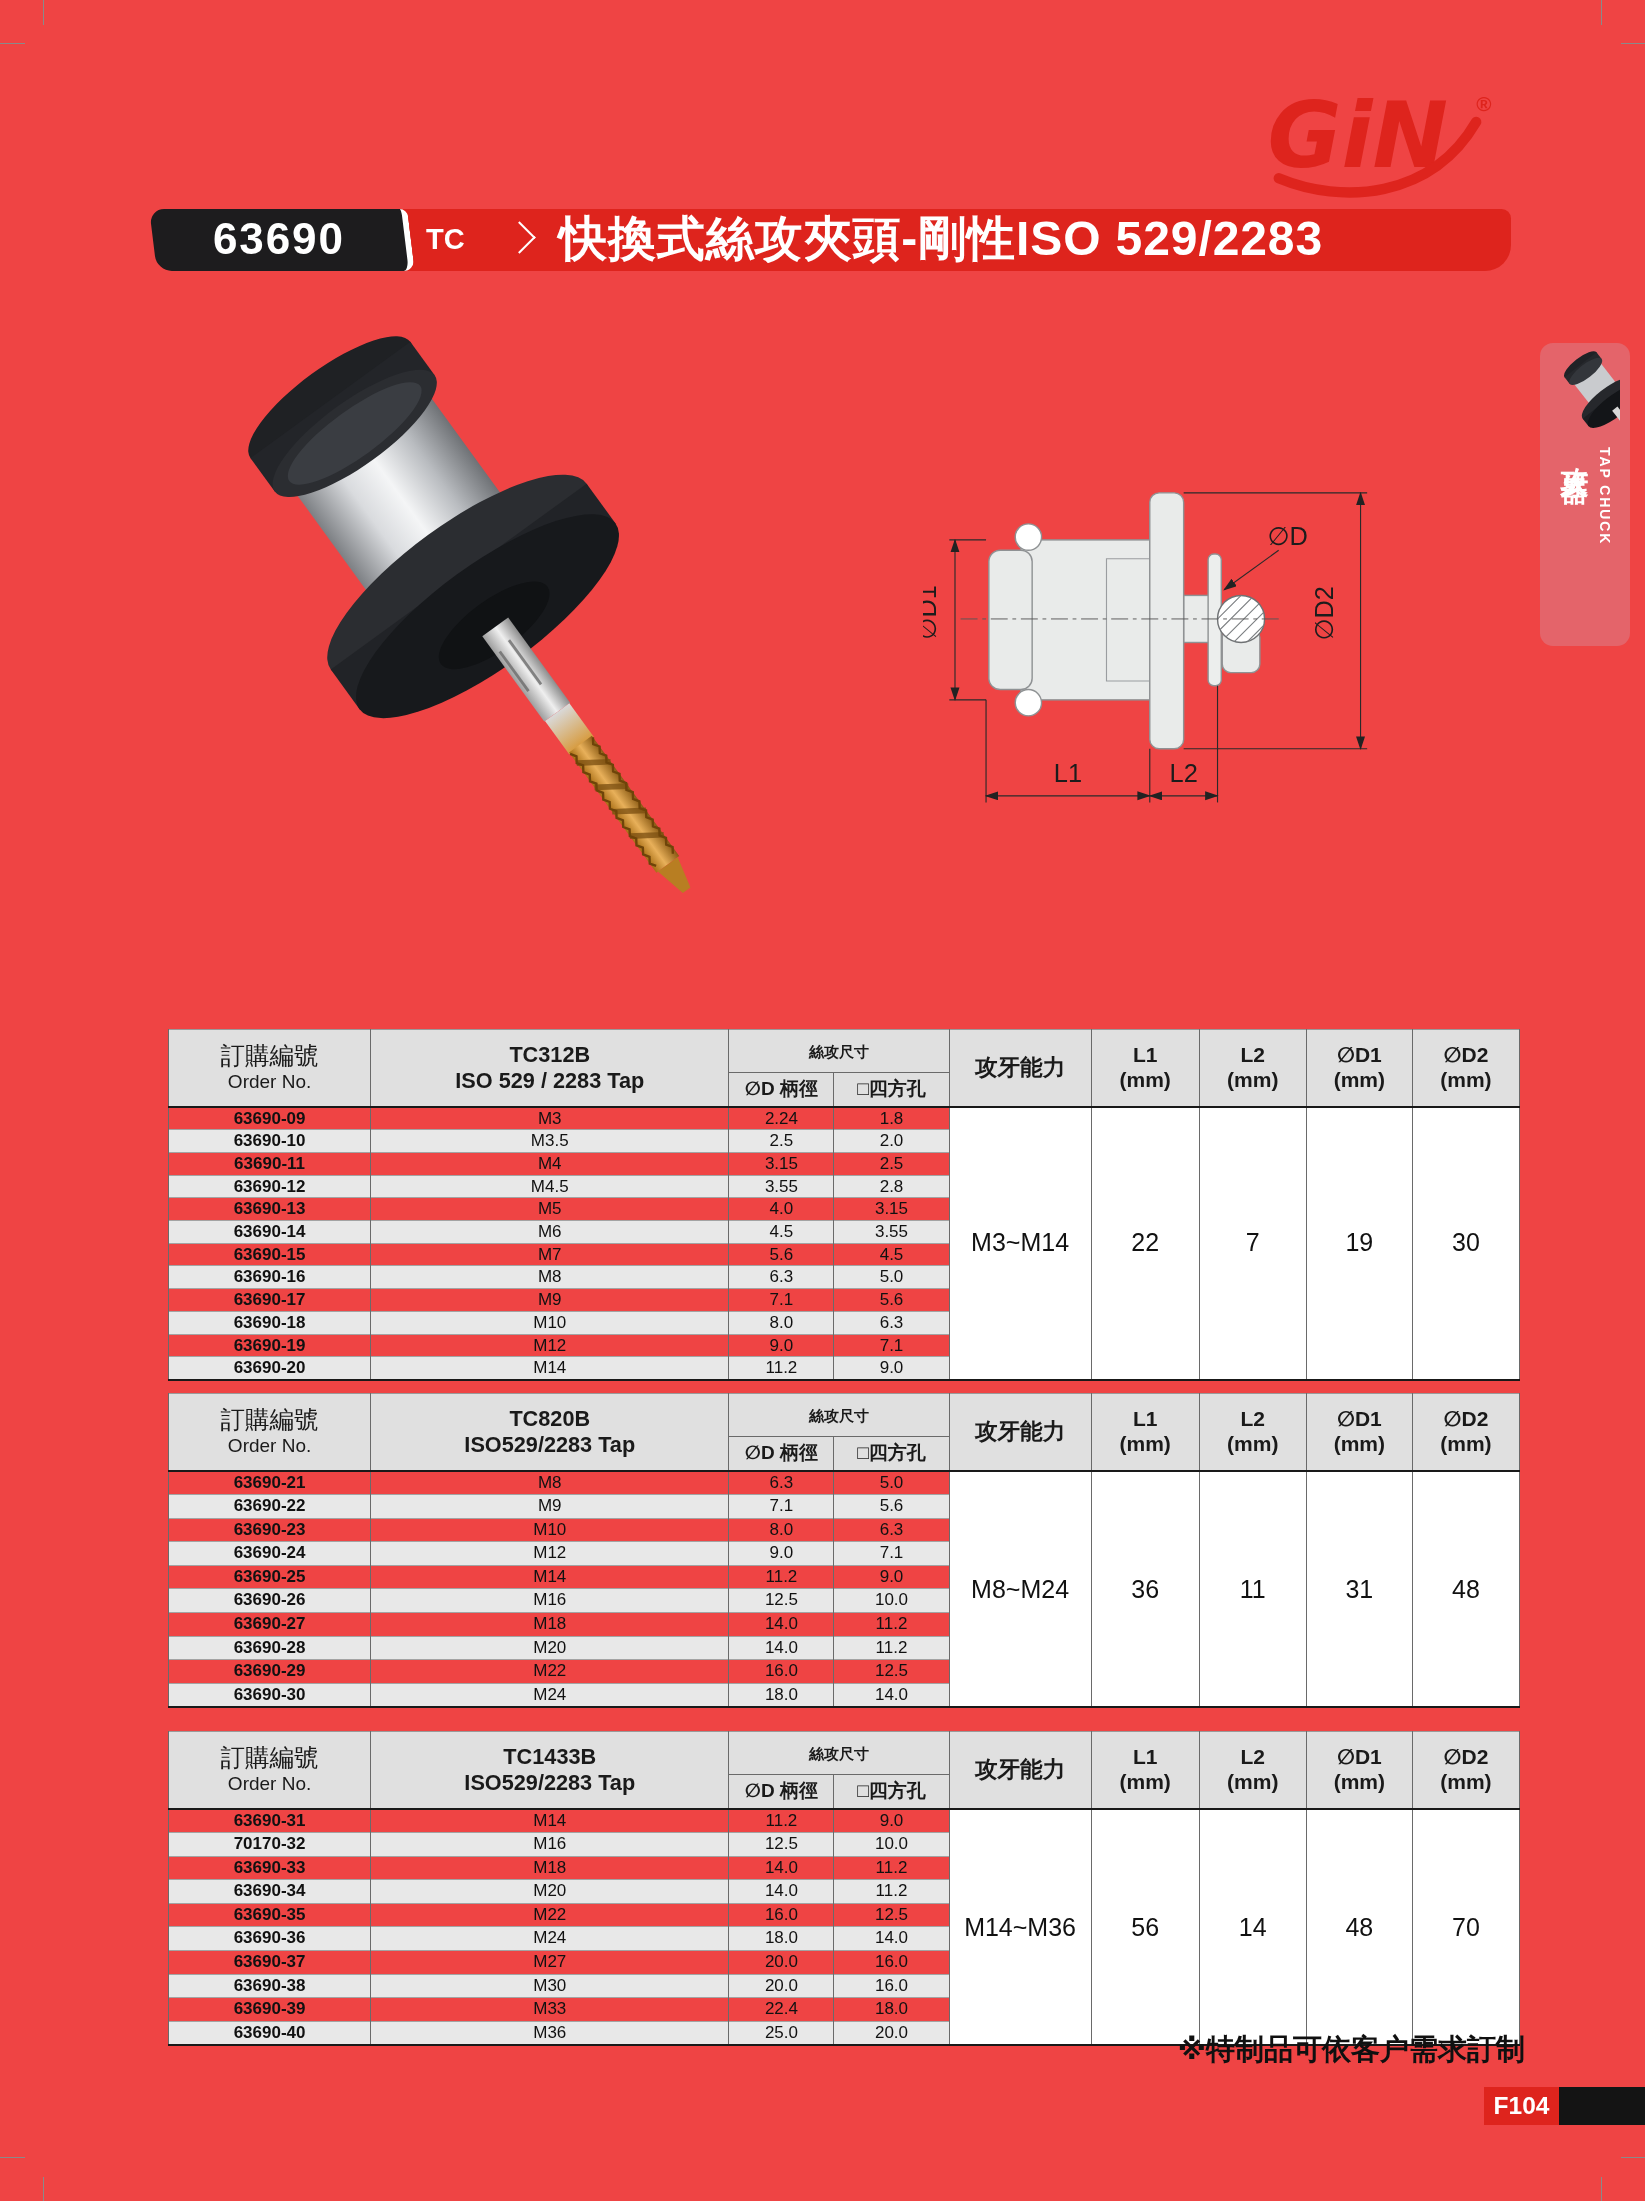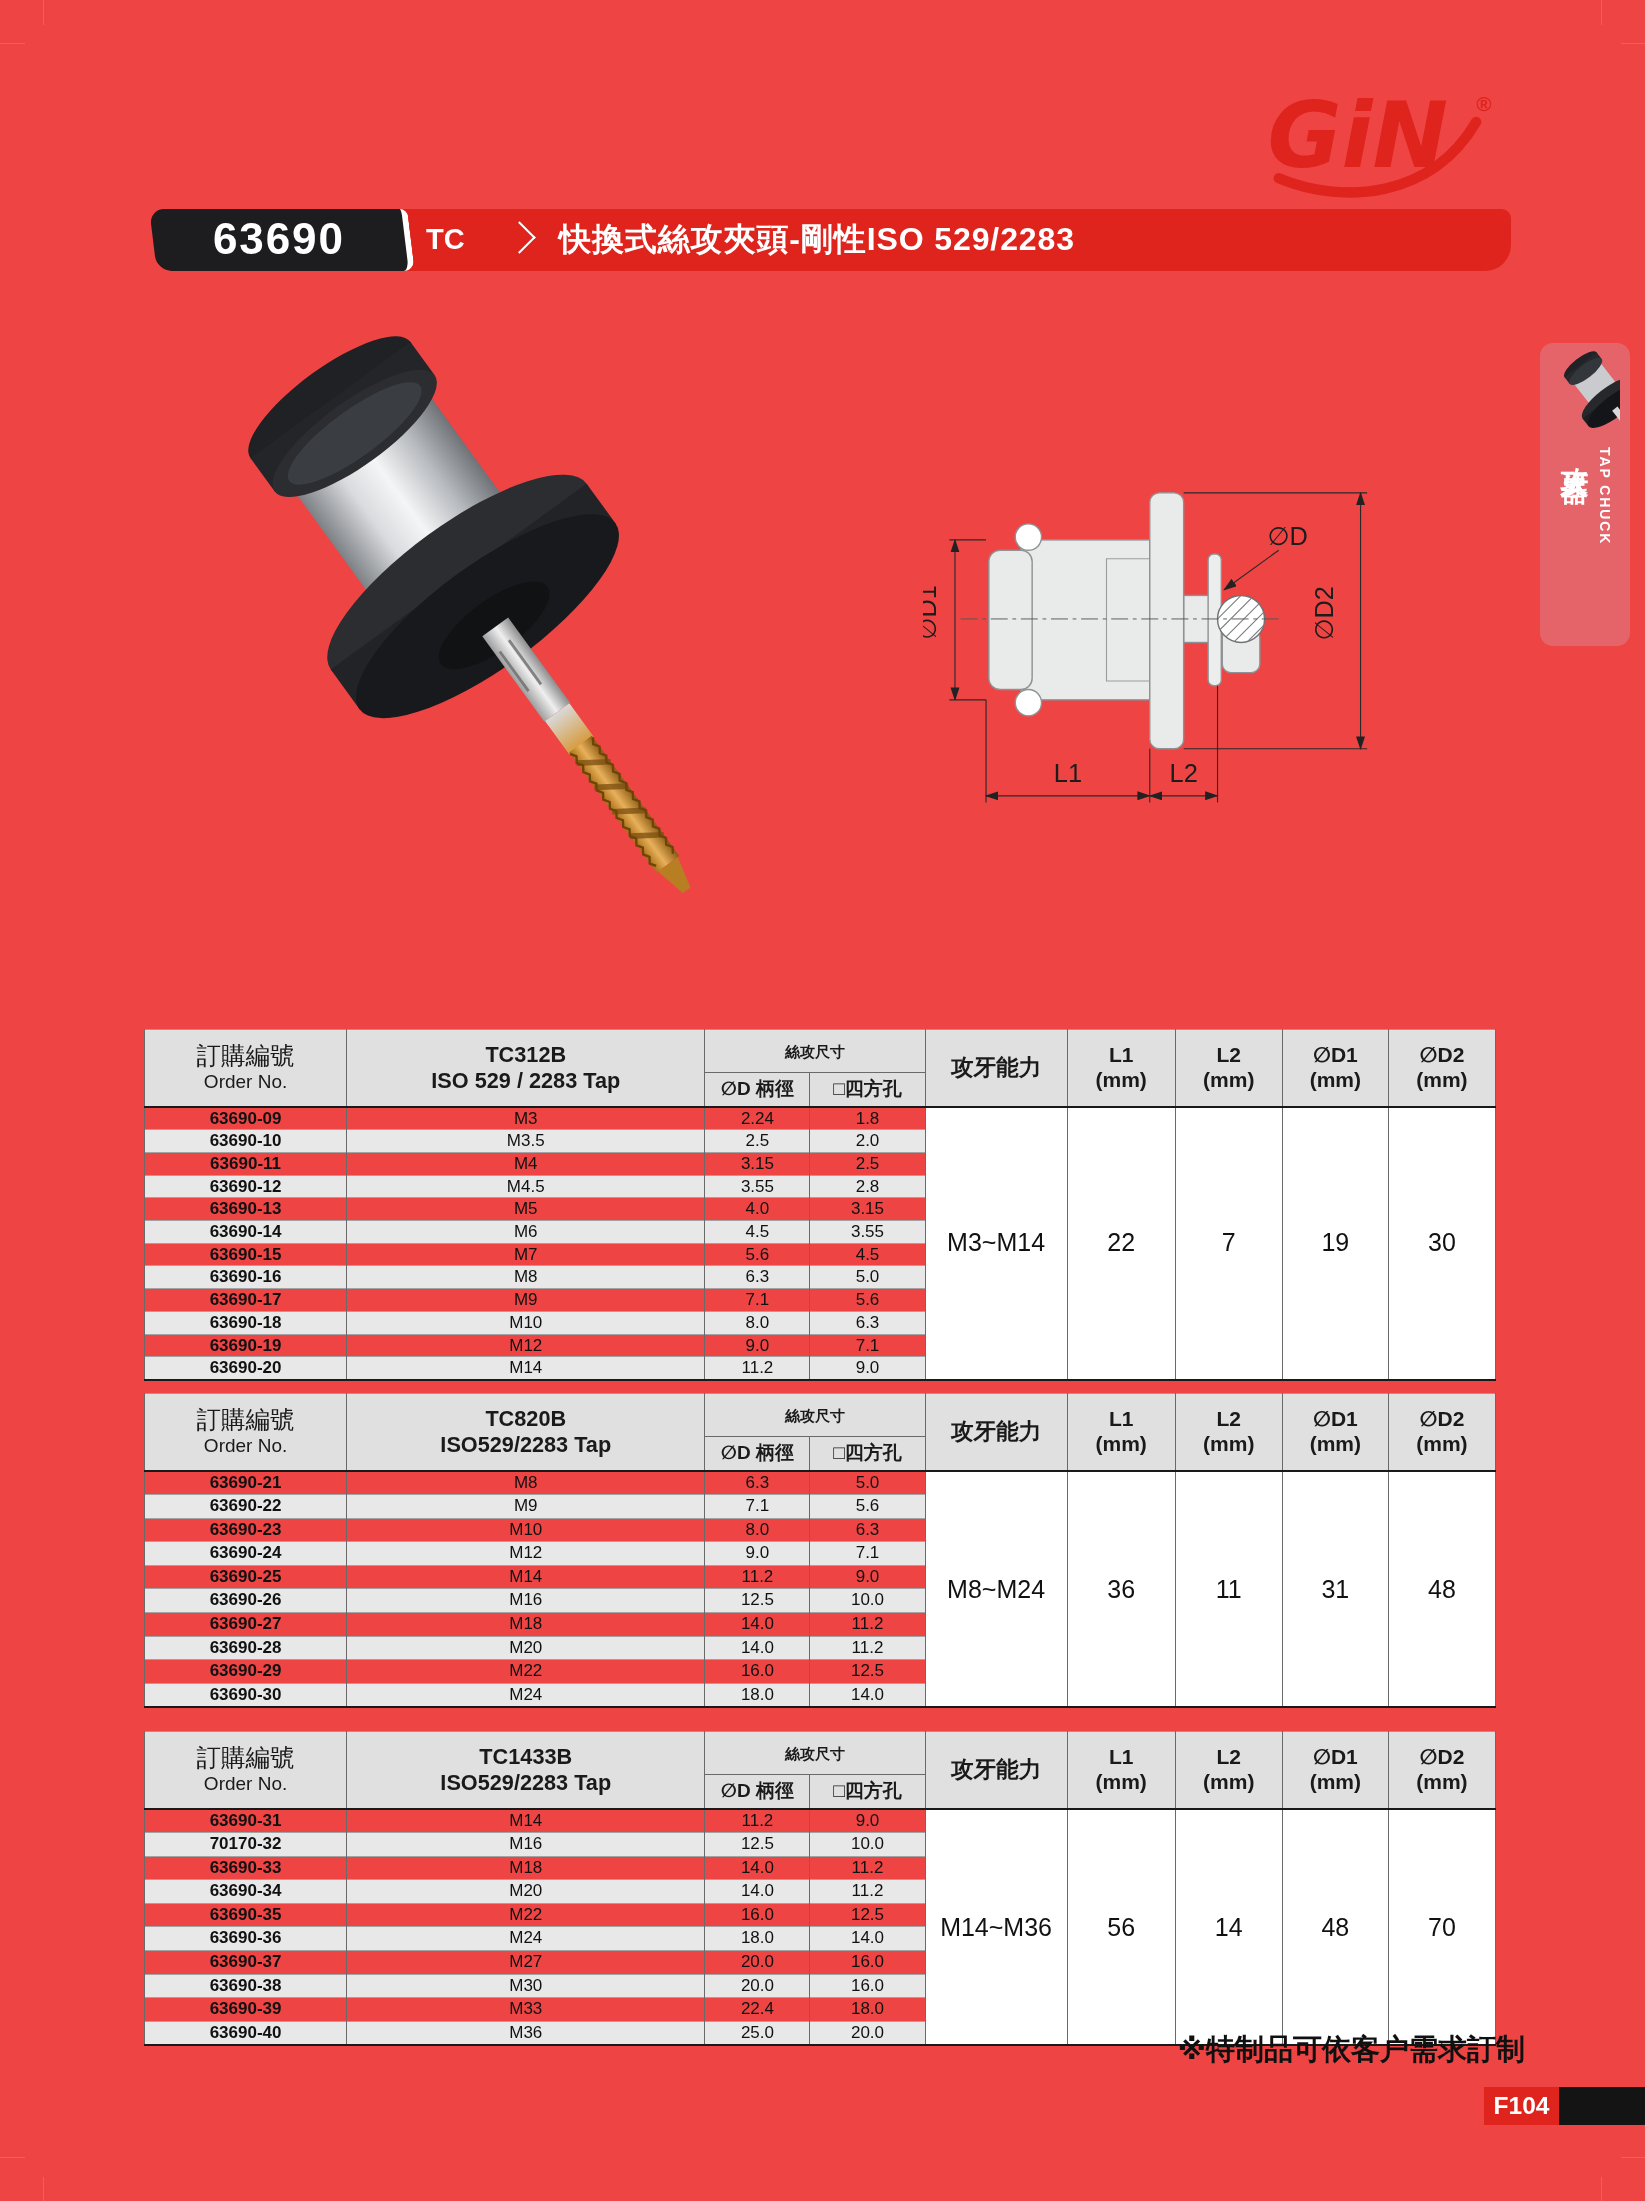--- a/index.html
+++ b/index.html
@@ -13,35 +13,35 @@
   .banner{position:absolute;left:0;top:209px;width:1645px;height:62px;}
   .band-red{position:absolute;left:381px;top:0;width:1130px;height:62px;background:#de241d;
             border-radius:3.8px 9.4px 26px 3.8px;z-index:1;}
   .tab-black{position:absolute;left:153px;top:0;width:252px;height:62px;background:#1d1c1e;
              border-radius:15px 7.5px 11.3px 15px;transform:skewX(7deg);border-right:6.6px solid #fff;z-index:2;}
   .tab-black .code{display:block;transform:skewX(-7deg);color:#fff;font-size:44px;font-weight:bold;
                    letter-spacing:1.9px;text-align:center;line-height:60px;}
   .series{position:absolute;left:426px;top:0;z-index:3;color:#fff;font-size:29px;font-weight:bold;line-height:60px;}
   .chev{position:absolute;left:508px;top:17px;width:21px;height:21px;z-index:3;
         border-top:2.8px solid #fff;border-right:2.8px solid #fff;transform:rotate(45deg);}
-  .title-zh{position:absolute;left:559px;top:0;z-index:3;color:#fff;font-size:32px;font-weight:bold;
+  .title-zh{position:absolute;left:559px;top:0;z-index:3;color:#fff;font-size:48px;font-weight:bold;
             line-height:60px;letter-spacing:0.9px;white-space:nowrap;}
   .title-en{position:absolute;right:135px;top:275px;font-size:28px;font-weight:bold;color:#141414;white-space:nowrap;}
   
   .side-tab{position:absolute;left:1540px;top:343px;width:90px;height:303px;background:#e4646a;
             border-radius:13px;z-index:1;}
   .side-tab .mini{position:absolute;left:10.4px;top:5.6px;}
   .side-tab .vtxt{position:absolute;top:102px;display:flex;flex-direction:row;left:15px;}
   .vzh{writing-mode:vertical-rl;text-orientation:upright;color:#fff;font-size:28px;font-weight:bold;letter-spacing:5.6px;}
   .ven{writing-mode:vertical-rl;color:#fff;font-size:14px;font-weight:bold;letter-spacing:1.9px;margin-left:3.8px;margin-top:1.9px;}
   
   .photo{position:absolute;left:179px;top:278px;}
   .diagram{position:absolute;left:923px;top:471px;}
   
-  .spec{position:absolute;left:144px;width:1352px;border-collapse:collapse;table-layout:fixed;
+  .spec{position:absolute;left:168px;width:1352px;border-collapse:collapse;table-layout:fixed;
         border-left:0.9px solid #6a6a6a;border-right:0.9px solid #6a6a6a;border-top:0.9px solid #9a9a9a;
         border-bottom:2.8px solid #191919;}
   .spec th,.spec td{border-left:0.9px solid #6a6a6a;border-right:0.9px solid #6a6a6a;text-align:center;
         padding:0;vertical-align:middle;}
   .spec thead th{background:#e0e0e0;border-bottom:2.8px solid #191919;font-weight:bold;}
   .spec thead th.th-size{border-bottom:0.9px solid #6a6a6a;}
   .spec tbody td{border-top:0.9px solid #a3a3a3;font-size:17px;height:21.7px;line-height:21.7px;color:#111;}
   .t2 tbody td,.t3 tbody td{height:22.6px;line-height:22.6px;}
   .spec tbody tr:nth-child(even){background:#e8e8e8;}
   .spec tbody td:first-child{font-weight:bold;}

